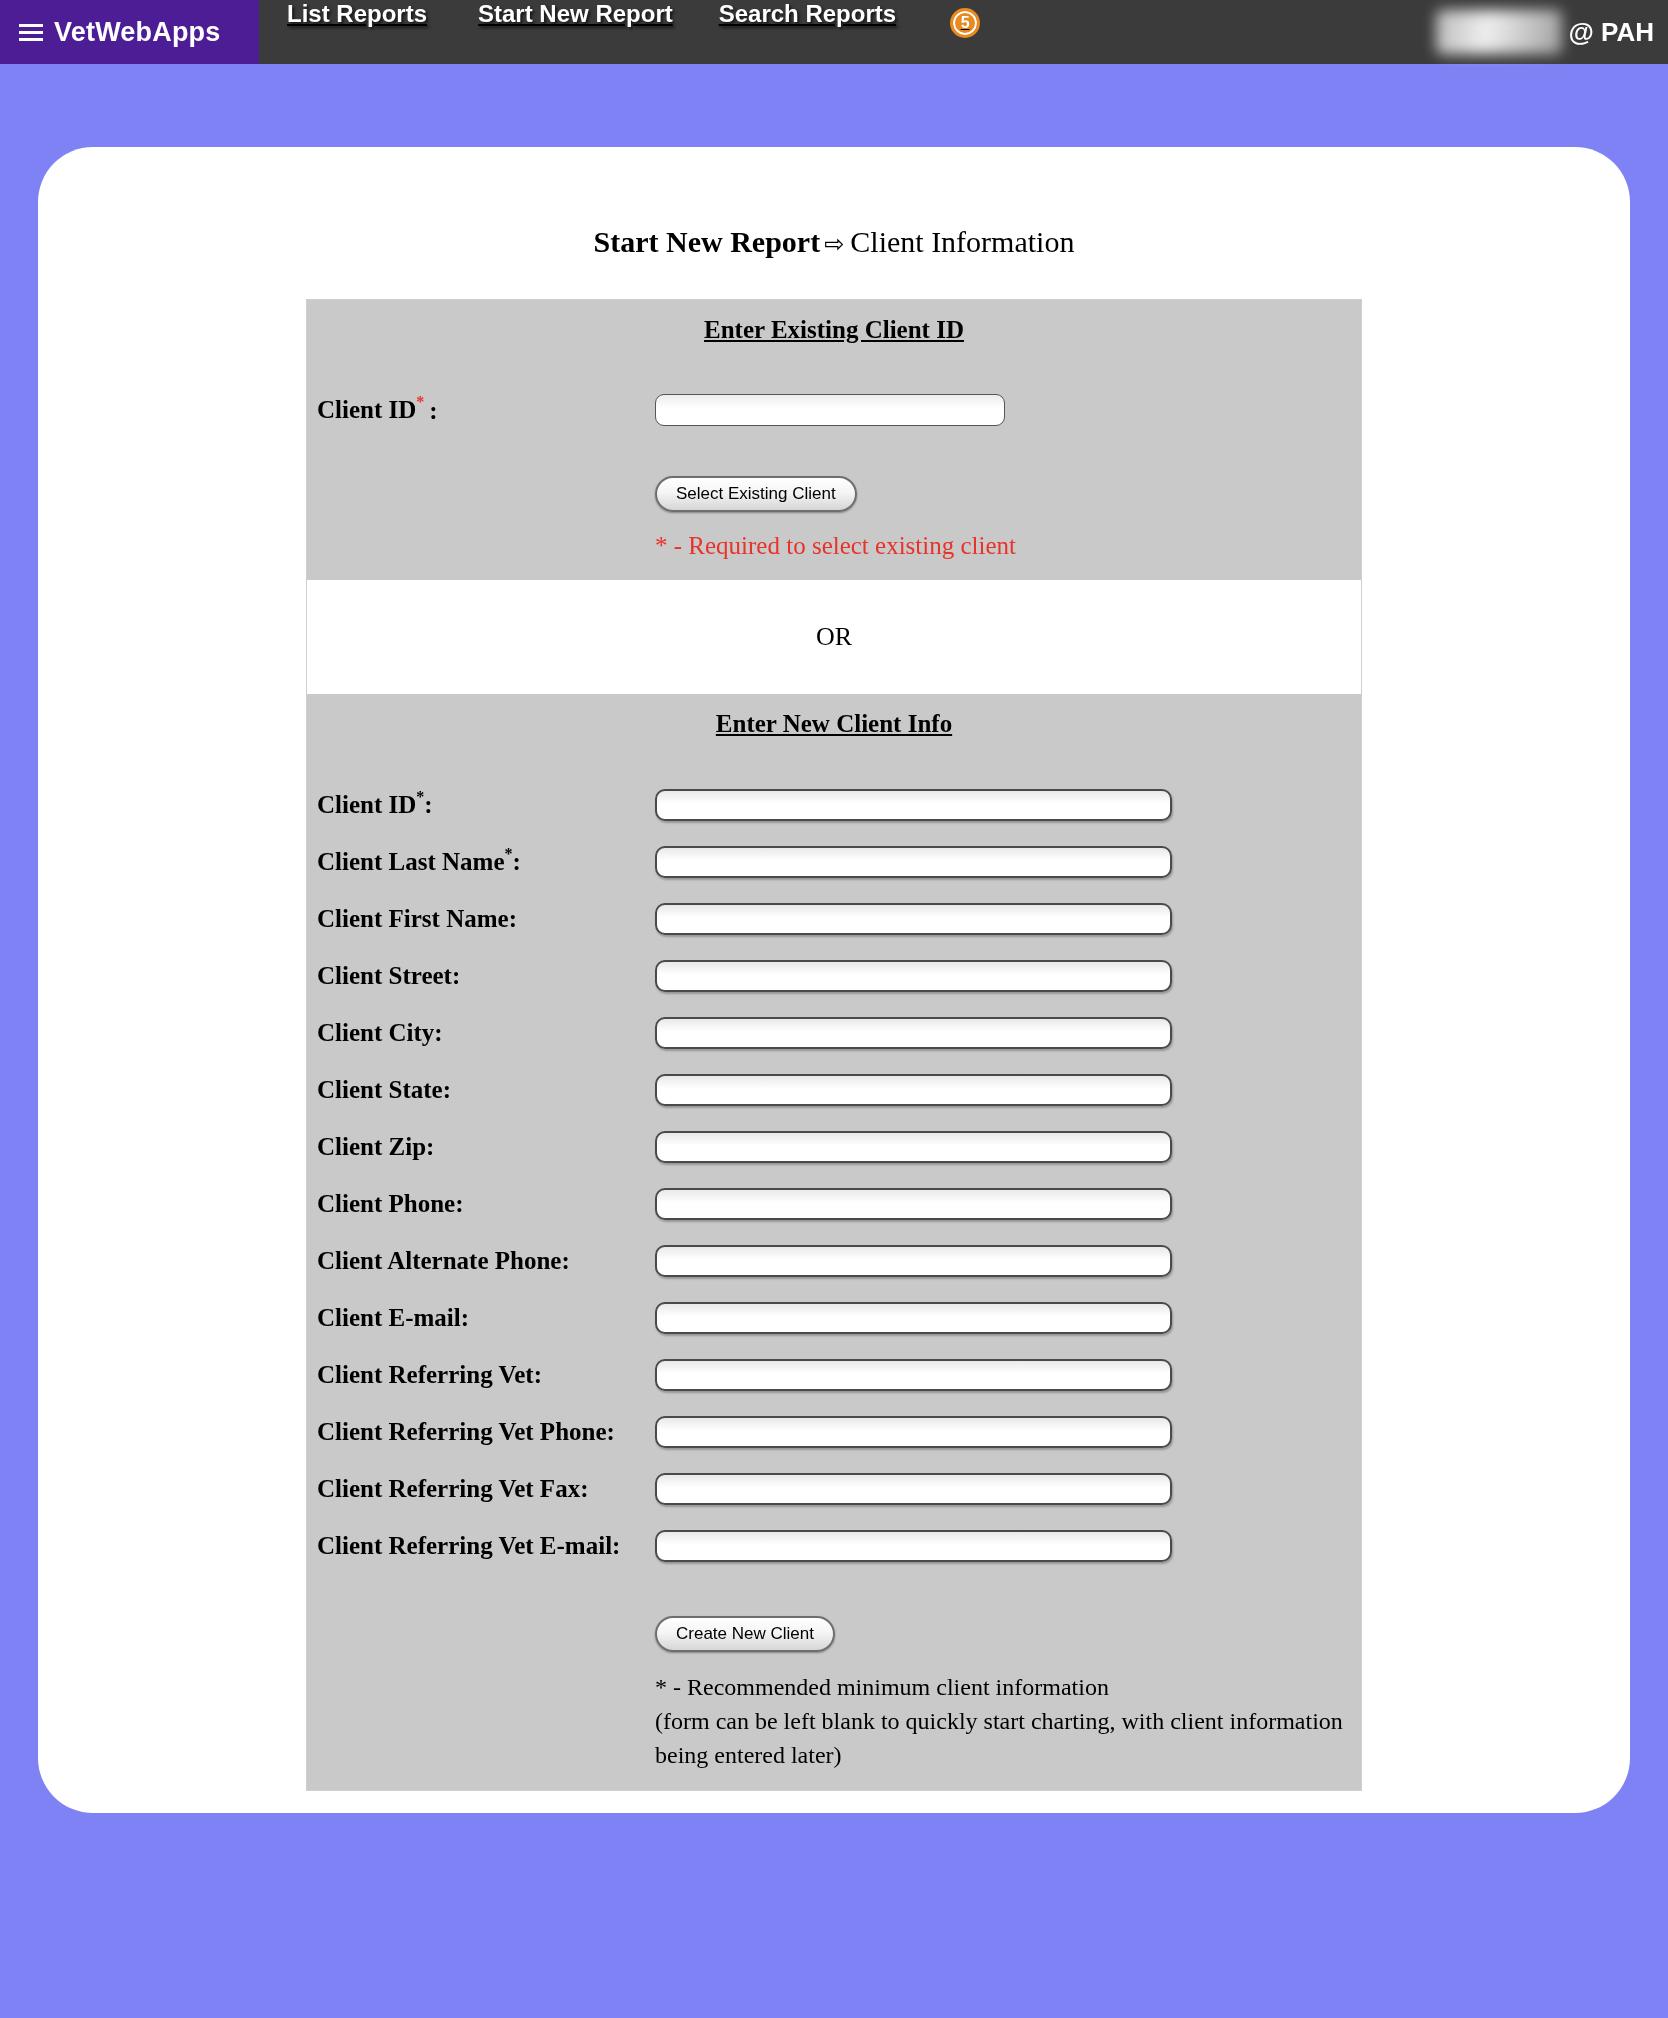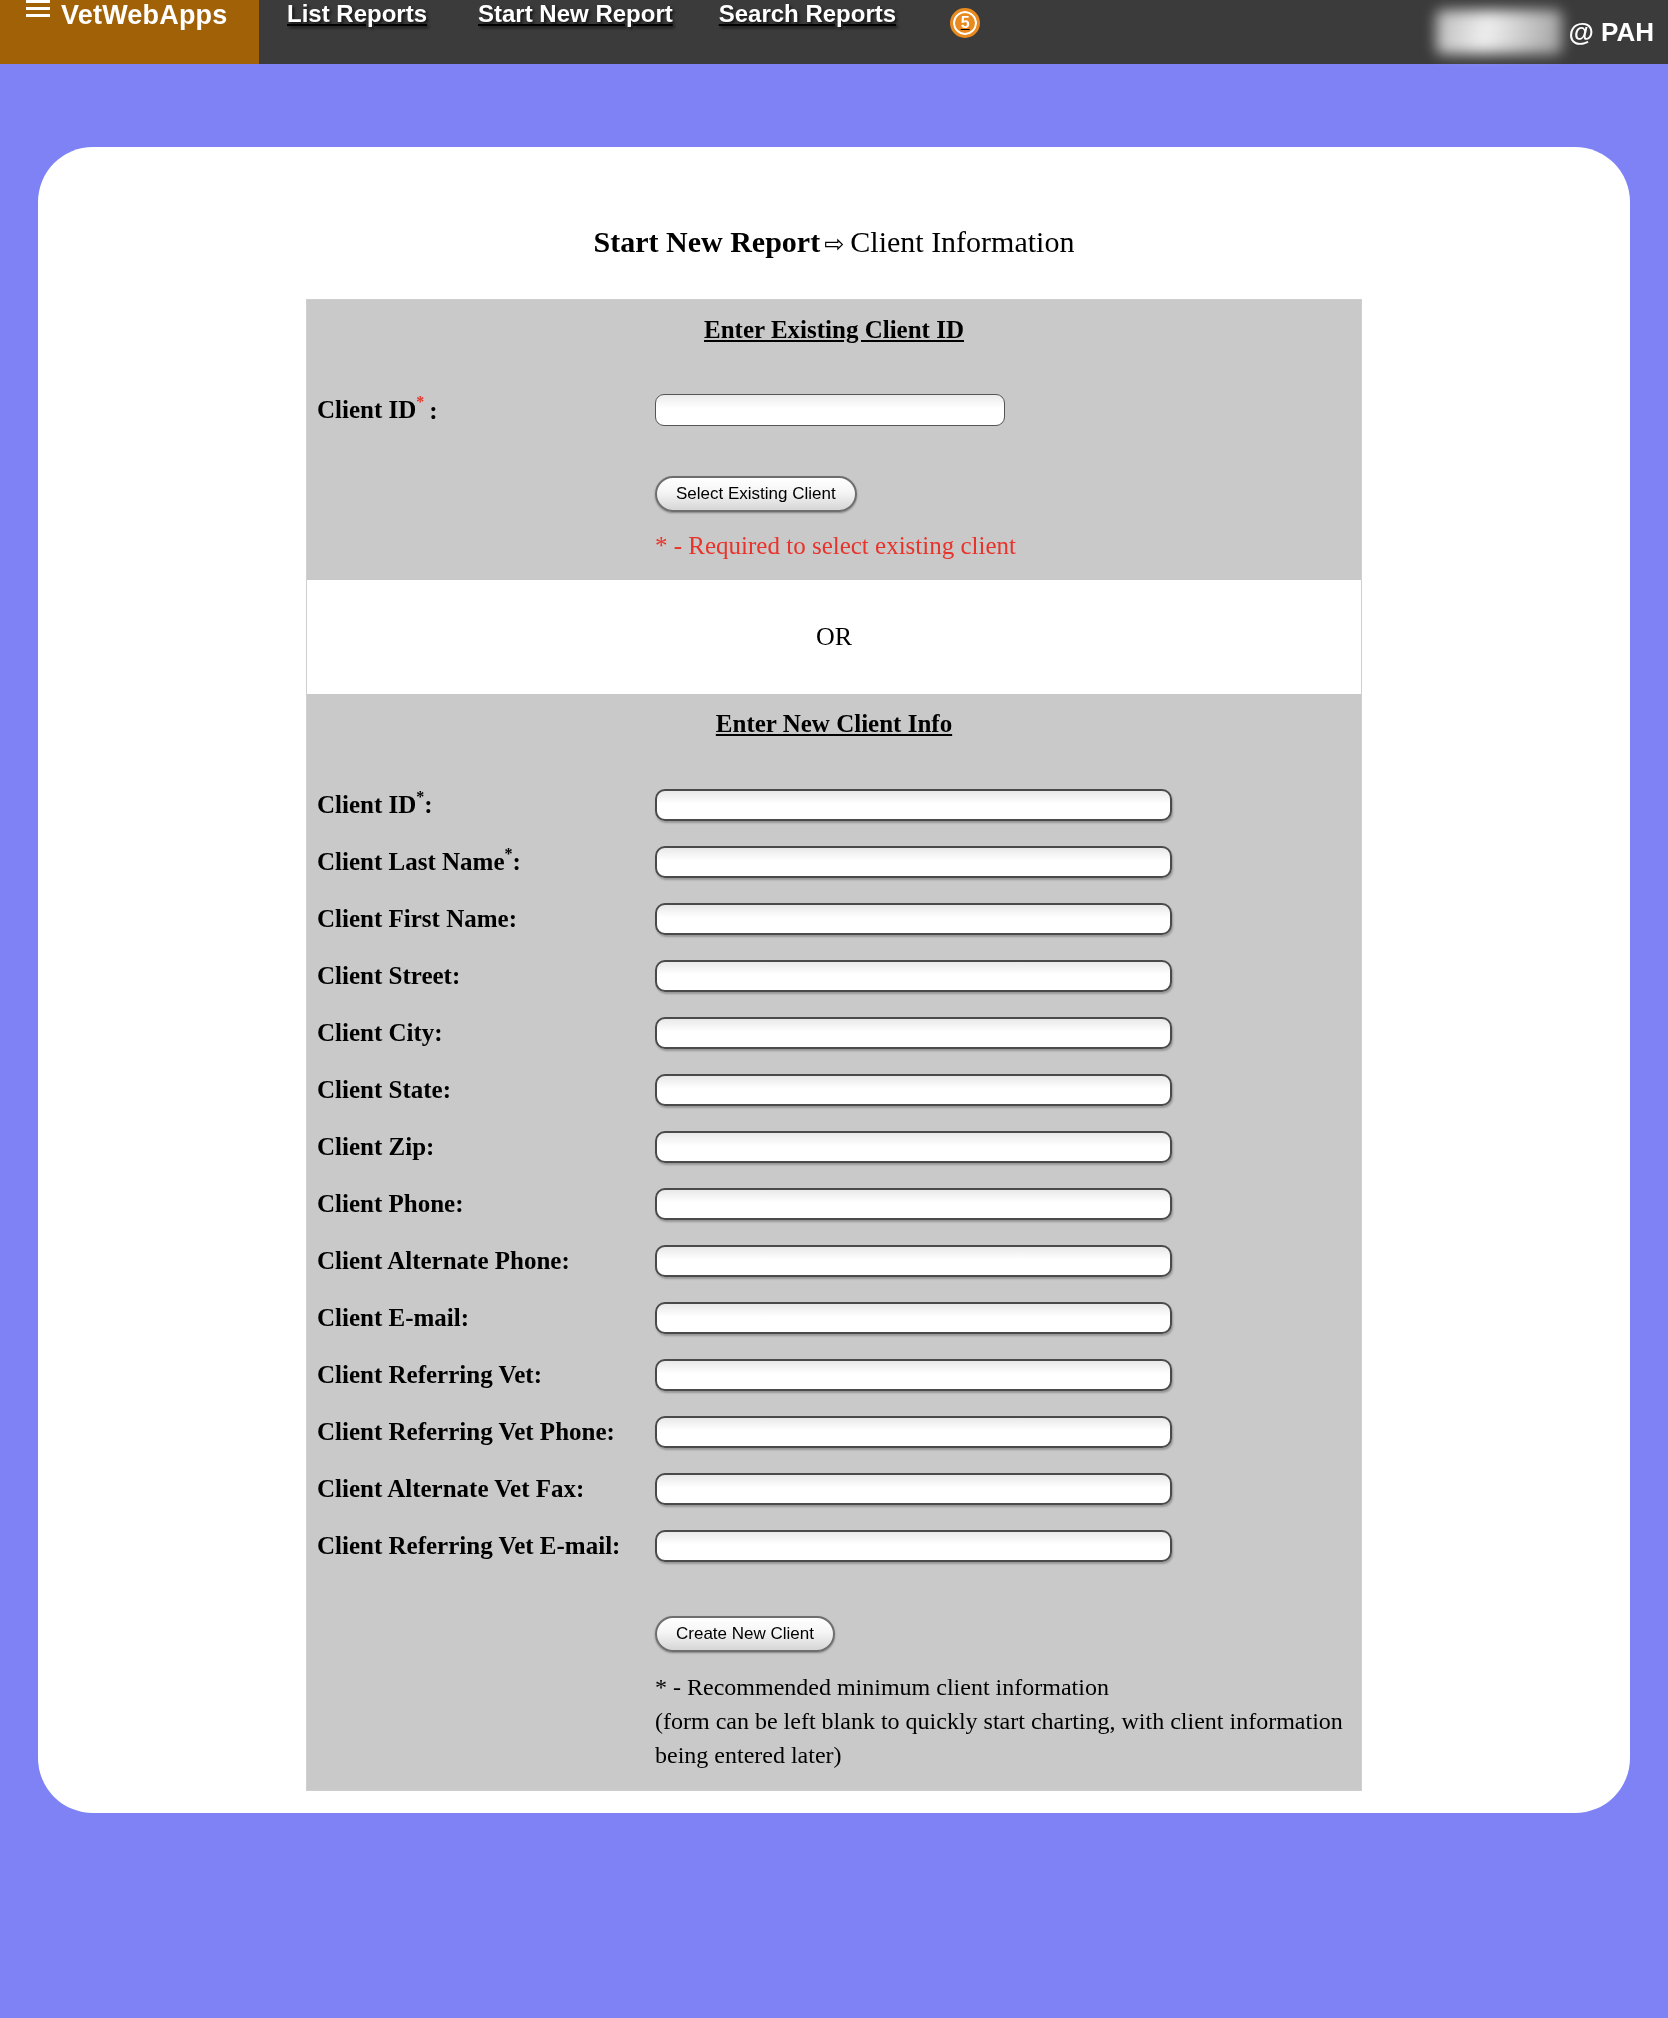--- a/index.html
+++ b/index.html
@@ -12,23 +12,23 @@
   }
 
   
   .topnav {
     height:64px; width:1668px;
     background:#3b3b3b;
     display:flex; align-items:stretch;
     font-family:"Liberation Sans", sans-serif;
   }
   .brand {
-    width:259px; background:#a16207;
-    display:flex; align-items:flex-start; gap:11px;
-    padding-left:26px; cursor:pointer;
+    width:259px; background:#4c1d95;
+    display:flex; align-items:center; gap:11px;
+    padding-left:19px; cursor:pointer;
   }
   .burger {
     width:24px; height:17px; display:inline-block;
     background:repeating-linear-gradient(#fff 0 3px, transparent 3px 7px);
   }
   .brand-label {
     color:#fff; font-weight:bold; font-size:27px; letter-spacing:0.2px;
   }
   .nav-items { display:flex; align-items:flex-start;text-decoration:underline; }
   .nav-link {
@@ -241,21 +241,21 @@
     <span class="flabel"><span class="ltext">Client Referring Vet</span><sup class="mark"></sup><span class="colon">:</span></span>
     <input class="tinput" value="" style="">
   </div>
 
   <div class="field-row">
     <span class="flabel"><span class="ltext">Client Referring Vet Phone</span><sup class="mark"></sup><span class="colon">:</span></span>
     <input class="tinput" value="" style="">
   </div>
 
   <div class="field-row">
-    <span class="flabel"><span class="ltext">Client Alternate Vet Fax</span><sup class="mark"></sup><span class="colon">:</span></span>
+    <span class="flabel"><span class="ltext">Client Referring Vet Fax</span><sup class="mark"></sup><span class="colon">:</span></span>
     <input class="tinput" value="" style="">
   </div>
 
   <div class="field-row">
     <span class="flabel"><span class="ltext">Client Referring Vet E-mail</span><sup class="mark"></sup><span class="colon">:</span></span>
     <input class="tinput" value="" style="">
   </div>
 </div>
 
       <div class="btn-row r2">

